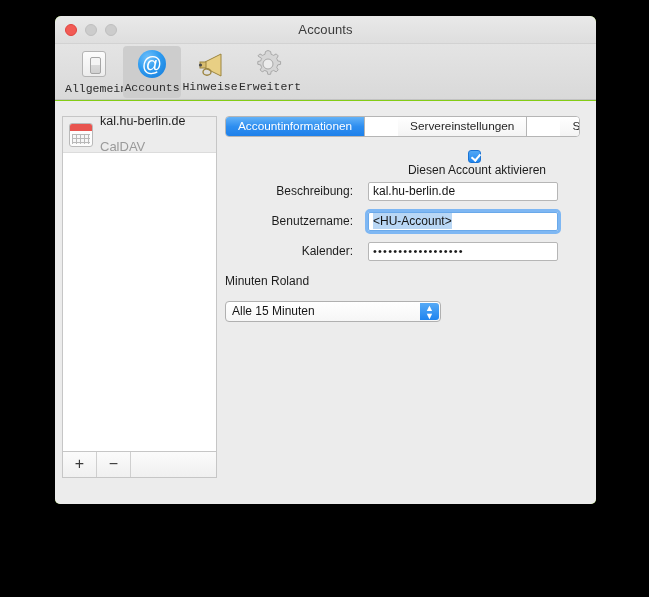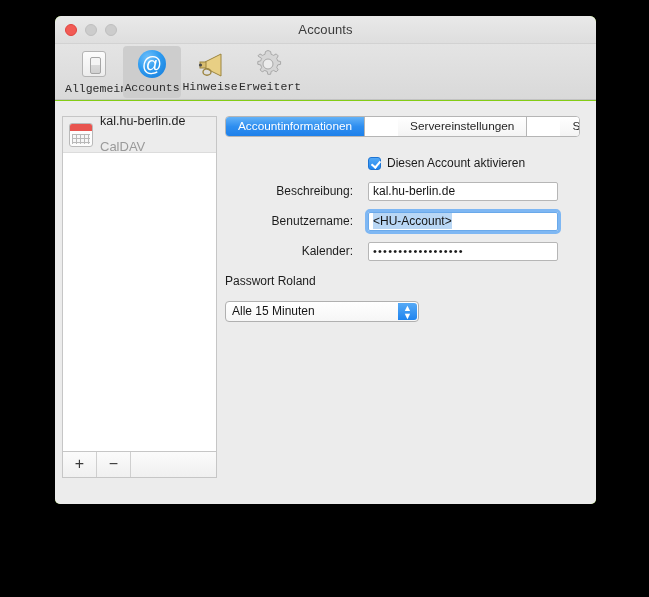--- a/index.html
+++ b/index.html
@@ -268,42 +268,42 @@
     outline: 3px solid rgba(90,165,245,0.75);
     border-color: #6aa9ea;
   }
   .selected-text {
     background: #b9d7f5;
     padding: 1px 0;
   }
   .dots { letter-spacing: 1.2px; font-size: 11px; color: #1b1b1b; }
   .static-val { font-size: 12px; color: #1c1c1c; }
 
-  .checkrow { display: flex; align-items: center; height: 26px; padding-left: 143px; }
+  .checkrow { display: flex; align-items: center; height: 26px; padding-left: 143px; flex-direction: column; }
   .chk {
     width: 13px; height: 13px;
     border-radius: 3px;
     background: linear-gradient(to bottom,#53a8f5,#1f86ef);
     border: 1px solid #1c74d4;
     position: relative;
     flex: 0 0 13px;
   }
   .chk::after {
     content: "";
     position: absolute;
     left: 4px; top: 1px;
     width: 4px; height: 7px;
     border: solid #ffffff;
     border-width: 0 2px 2px 0;
     transform: rotate(40deg);
   }
   .chk-label { font-size: 12px; color: #1c1c1c; margin-left: 6px; }
 
   .popup {
-    width: 194px; height: 21px;
+    width: 216px; height: 21px;
     background: linear-gradient(to bottom,#ffffff,#f6f6f6);
     border: 1px solid #b0b0b0;
     border-radius: 4px;
     position: relative;
     font-size: 12px;
     color: #151515;
     padding: 0 26px 0 6px;
     line-height: 19px;
     white-space: nowrap;
     overflow: hidden;
@@ -421,21 +421,21 @@
             <div class="flabel">Benutzername:</div>
             <div class="finput focused"><span class="selected-text">&lt;HU-Account&gt;</span></div>
           </div>
 
           <div class="frow">
             <div class="flabel">Kalender:</div>
             <div class="finput dots">••••••••••••••••••</div>
           </div>
 
           <div class="frow">
-            <div class="static-val">Passwort Roland</div>
+            <div class="static-val">Minuten Roland</div>
           </div>
 
           <div class="frow">
             <div class="popup">
               <span>Alle 15 Minuten</span>
               <span class="popup-arrow">▲<br>▼</span>
             </div>
           </div>
 
         </div>

